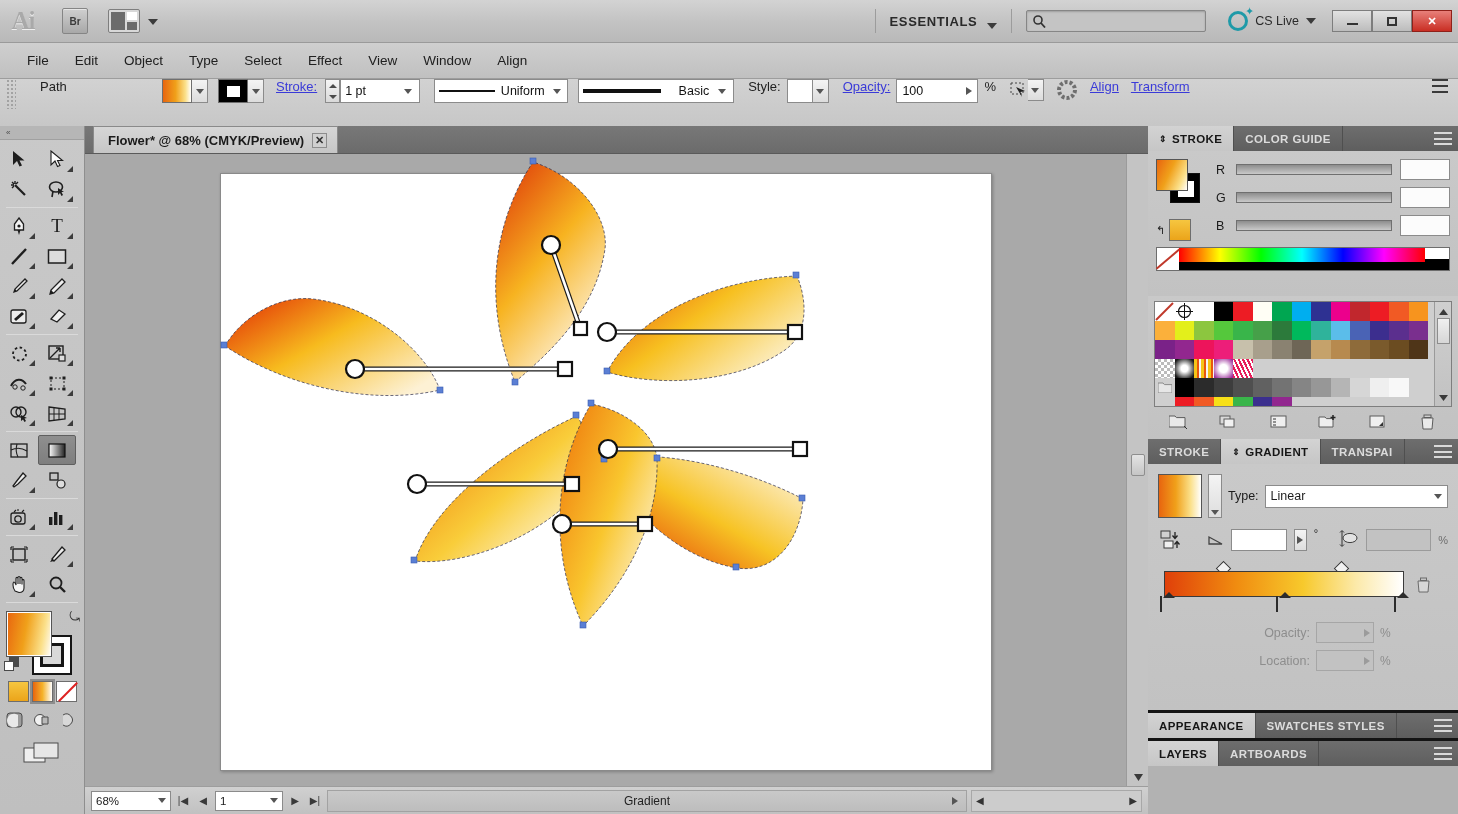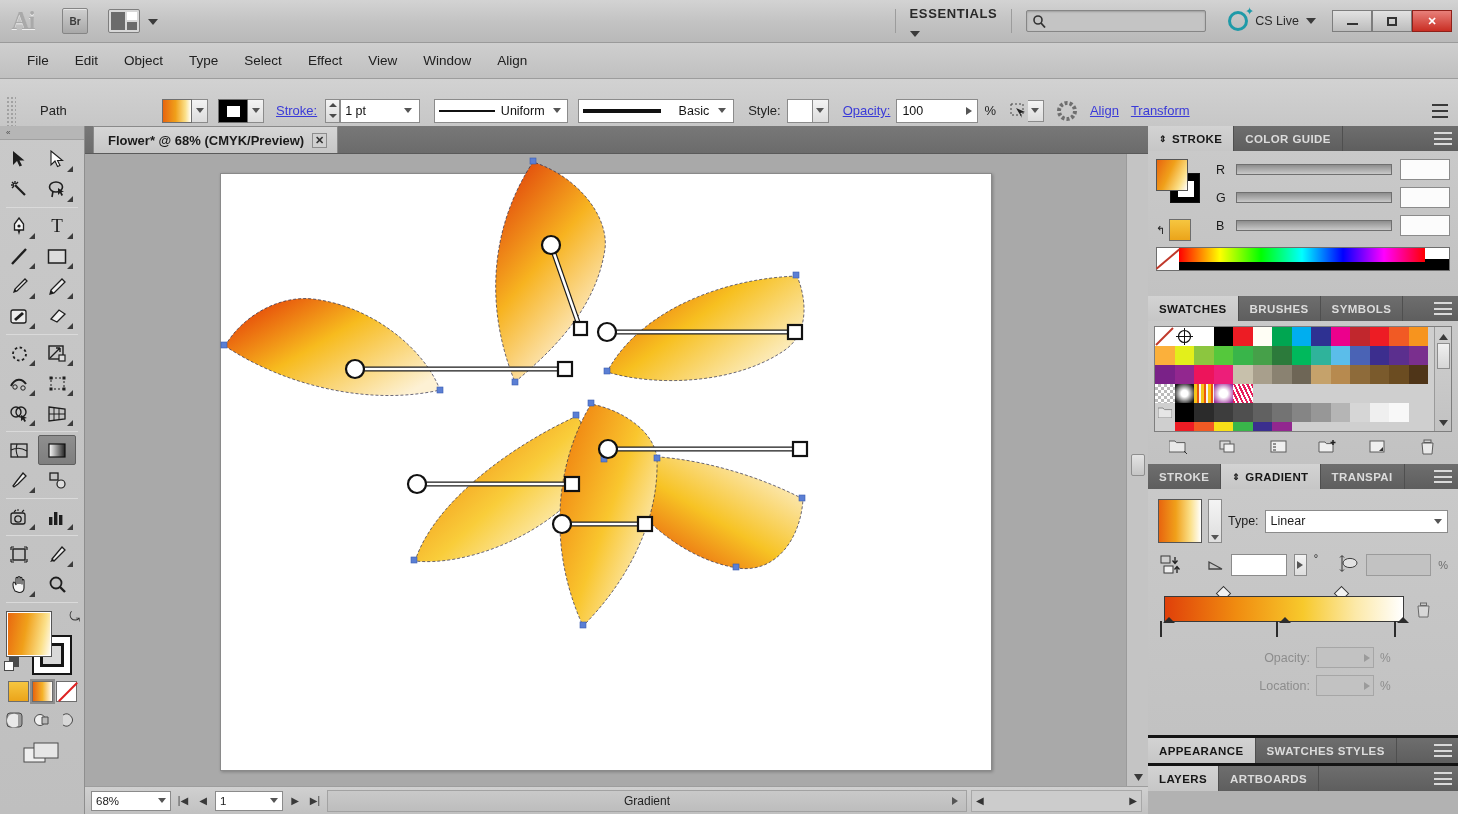--- a/index.html
+++ b/index.html
@@ -43,21 +43,21 @@
   .arrange-btn i.b{ left:18px; top:2px; width:10px; height:8px; background:#fff;}
   .arrange-btn i.c{ left:18px; top:12px; width:10px; height:8px; }
   .tri-dn{
     width:0;height:0;border-left:5px solid transparent;border-right:5px solid transparent;
     border-top:6px solid #3b3b3b; display:inline-block;
   }
   .tb-sp{ flex:1; }
   .vdiv{ width:1px; height:24px; background:#9c9c9c; margin:0 14px; }
   .essentials{
     font-size:13px; font-weight:bold; letter-spacing:.6px; color:#2a2a2a;
-    display:flex;align-items:flex-start; gap:10px;flex-direction:column;
+    display:flex;align-items:flex-end; gap:10px;
   }
   .searchbox{
     width:180px;height:22px;border:1px solid #868686;border-radius:2px;
     background:#c4c4c4; display:flex;align-items:center;padding:0 5px;
     box-shadow:inset 0 1px 2px rgba(0,0,0,.2);
   }
   .cslive{ display:flex;align-items:center;gap:7px; font-size:12.5px; color:#2a2a2a; }
   .cs-mark{
     width:20px;height:20px;border-radius:50%;
     border:3.5px solid #1f9aa8; position:relative;
@@ -84,21 +84,21 @@
   }
   .menubar .mi{
     padding:4px 13px; font-size:13.5px; color:#202020; cursor:default;
   }
 
   
   .ctrlbar{
     position:absolute; left:0; top:79px; width:1458px; height:64px;
     background:linear-gradient(#d2d2d2,#c3c3c3);
     border-bottom:1px solid #8f8f8f;
-    display:flex; align-items:center;
+    display:flex; align-items:flex-start;
   }
   .grip{ width:10px;height:30px;margin:0 6px 0 6px;
     background-image:radial-gradient(#9a9a9a 1px, transparent 1.2px);
     background-size:4px 4px; opacity:.85;}
   .ctrl-label{ font-size:13px; color:#222; }
   .swatch-btn{
     width:30px;height:24px;border:1px solid #6f6f6f;
     background:linear-gradient(90deg,#e8650f,#f0a01a 45%,#fbe08a 80%,#fff);
   }
   .swatch-btn.strokebox{
@@ -1012,30 +1012,20 @@
             <span class="top"></span>
             <span class="bot"></span>
           </span>
         <span class="wb">
             <span class="w"></span>
             <span class="b"></span>
           </span>
       </div>
     </div>
 
-    <div class="pnl-tabrow">
-      <div class="pnl-tab active">SWATCHES</div>
-      <div class="pnl-tab">BRUSHES</div>
-      <div class="pnl-tab">SYMBOLS</div>
-      <div class="pnl-flyout">
-          <i></i>
-          <i></i>
-          <i></i>
-        </div>
-    </div>
     <div class="pnl-body" style="height:143px;padding:5px 6px">
       <div class="swgrid">
         <div class="swcells">
           <div class="swrow">
             <span class="swc" style="background:#fff;position:relative"><svg width="19" height="19">
                   <line x1="1" y1="18" x2="18" y2="1" stroke="#c0392b" stroke-width="2"></line>
                 </svg></span>
             <span class="swc" style="background:#fff;position:relative"><svg width="19" height="19">
                   <circle cx="9.5" cy="9.5" r="6" fill="none" stroke="#111" stroke-width="1.2"></circle>
                   <line x1="9.5" y1="1" x2="9.5" y2="18" stroke="#111"></line>

